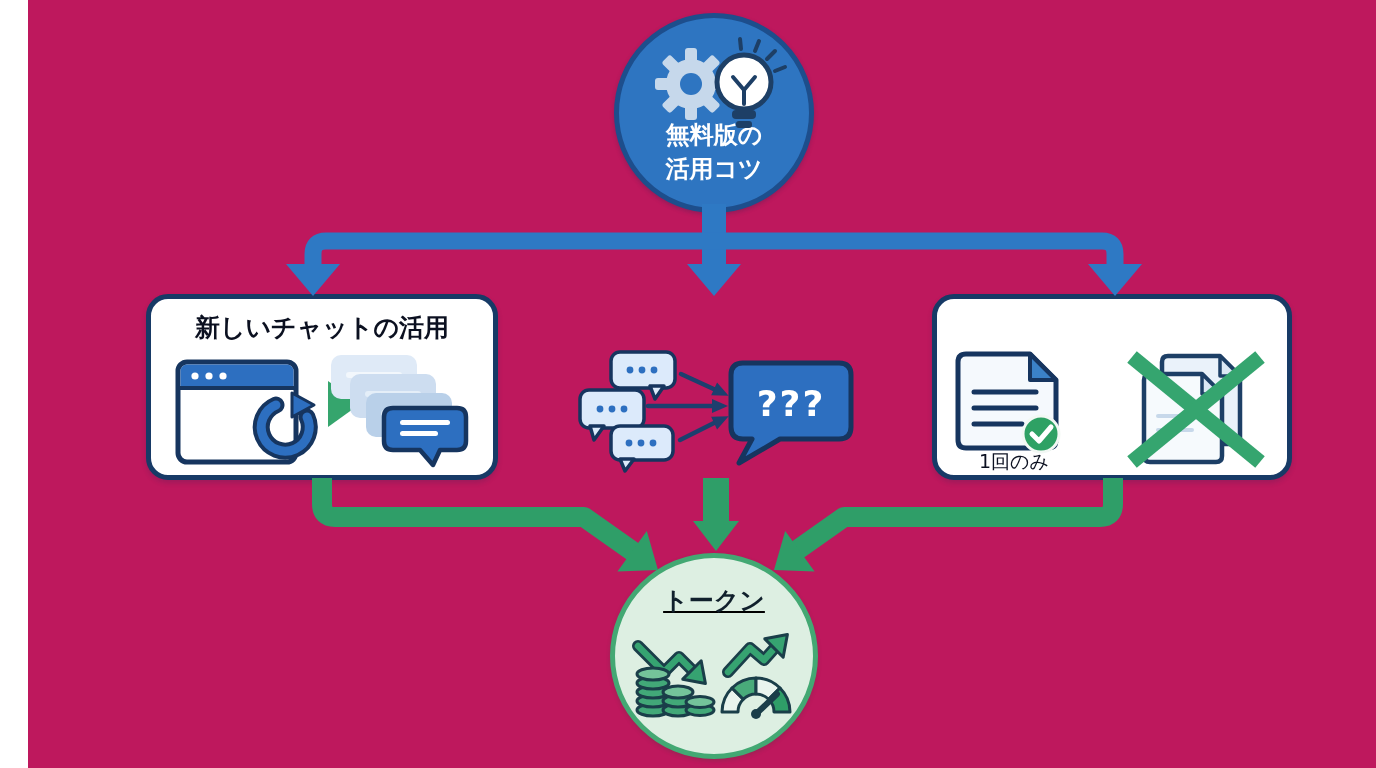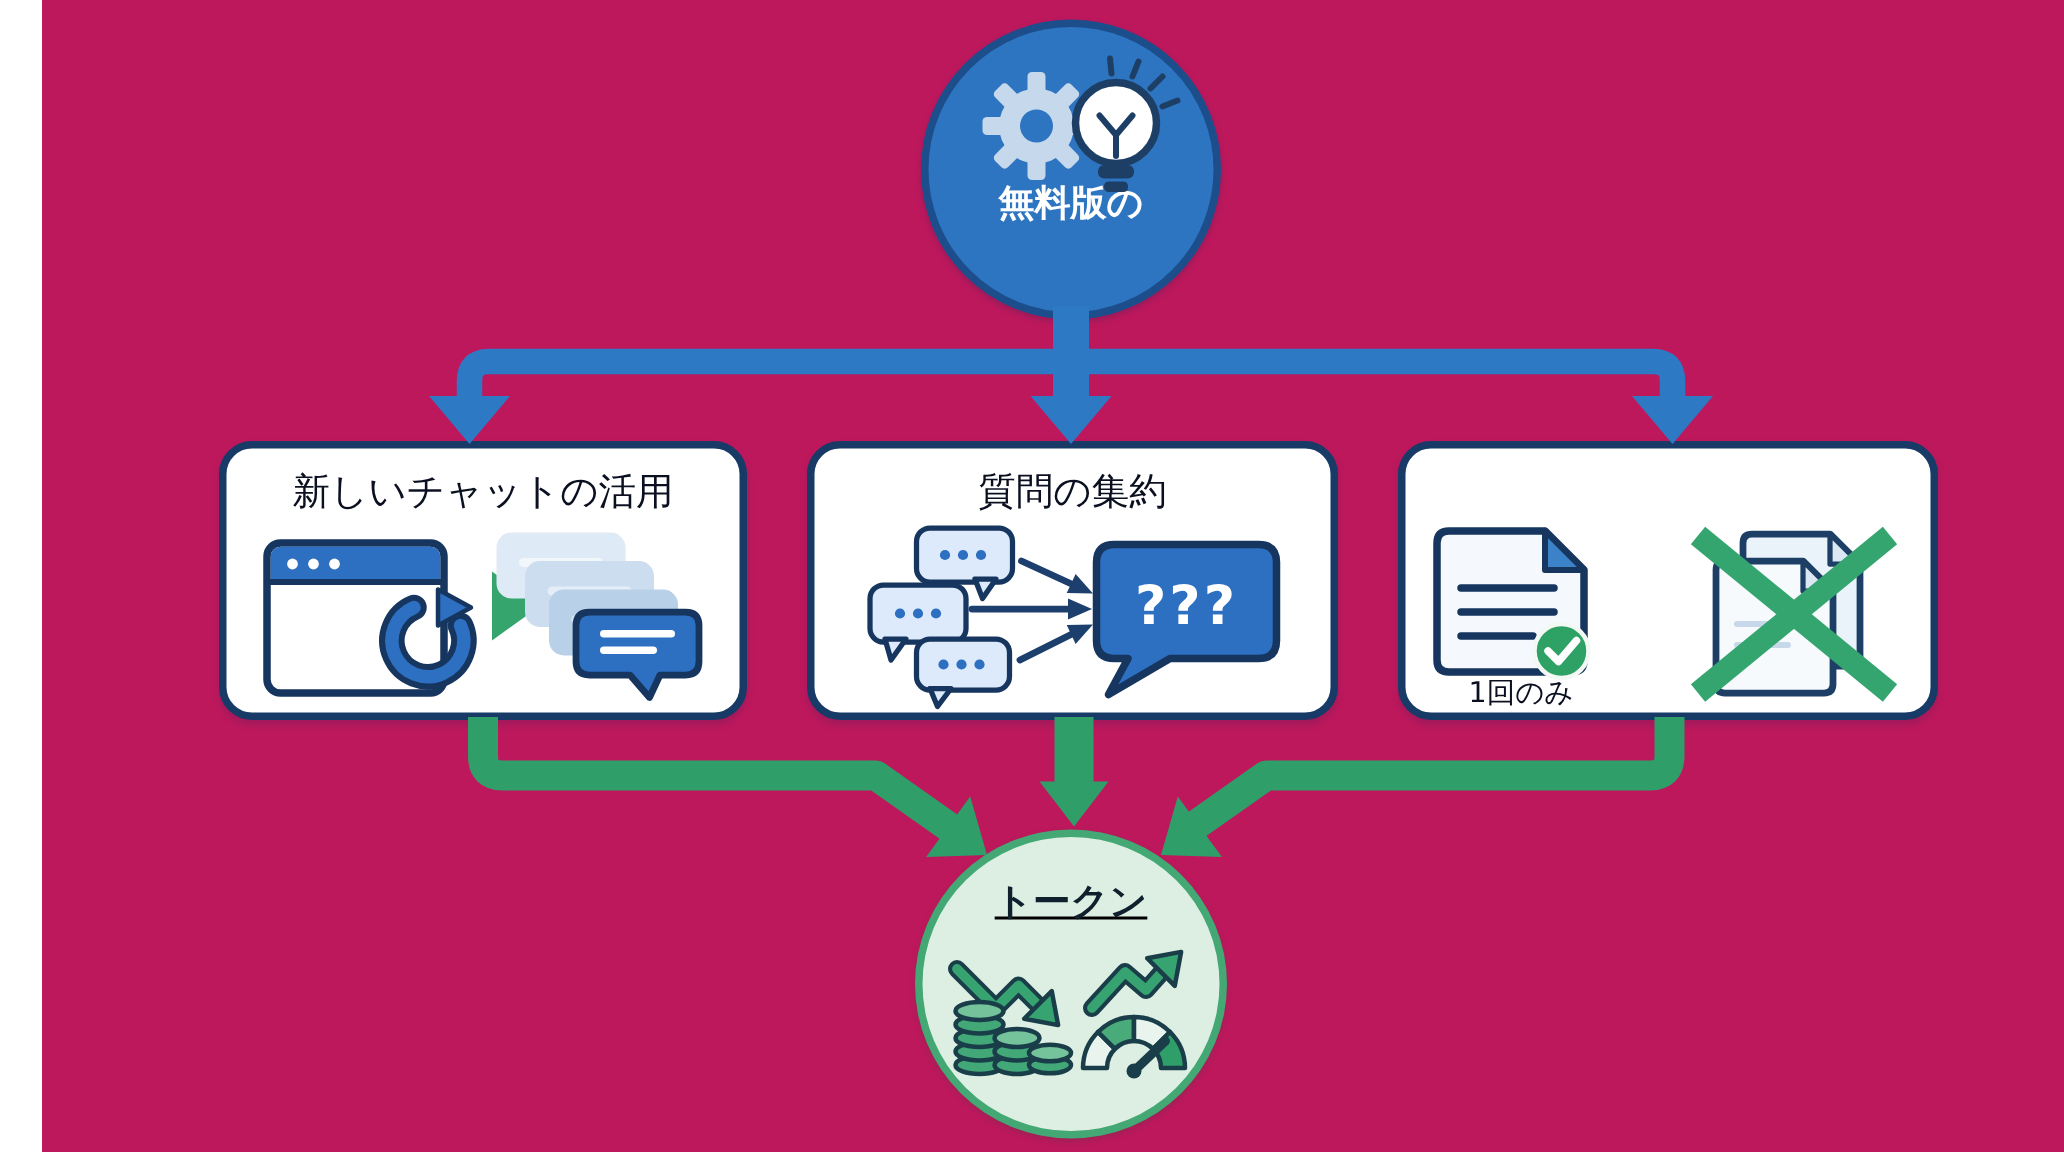--- a/index.html
+++ b/index.html
@@ -13,41 +13,39 @@
   .circle-bottom{left:582px;top:553px;width:208px;height:206px;border-radius:50%;
     background:#ddefe2;border:5px solid #43a873;box-shadow:0 2px 4px rgba(20,80,50,.2);text-decoration:underline;}
   .circle-bottom .label{margin-top:26px;text-align:center;color:#10202c;font-weight:bold;
     font-size:25px;line-height:33px;}
   .tipbox{top:294px;height:186px;background:#ffffff;border:5px solid #173a66;border-radius:22px;
     box-shadow:0 3px 5px rgba(20,40,80,.18);}
   .box1{left:118px;width:352px;}
   .box2{left:510px;width:354px;}
   .box3{left:904px;width:360px;}
   .tipbox .title{position:absolute;top:12px;left:0;width:100%;text-align:center;
-    color:#0b1020;font-weight:normal;font-size:25px;}
+    color:#0b1020;font-weight:bold;font-size:25px;}
   .caption{position:absolute;left:14px;top:150px;width:126px;text-align:center;
     color:#0b1020;font-weight:normal;font-size:19px;}
   svg.art{position:absolute;left:0;top:0;pointer-events:none;}
 </style>
 </head>
 <body>
 
 <div class="canvas">
 
   <div class="node circle-top">
     <div class="label">
       <span style="display:block">無料版の</span>
+      <span style="display:block">活用コツ</span>
     </div>
   </div>
 
   <div class="tipbox box1">
     <div class="title">新しいチャットの活用</div>
-  </div>
-  <div class="tipbox box2">
-    <div class="title">質問の集約</div>
   </div>
   <div class="tipbox box3">
     <div class="caption">1回のみ</div>
   </div>
 
   <div class="node circle-bottom">
     <div class="label">
       <span style="display:block">トークン</span>
     </div>
   </div>

